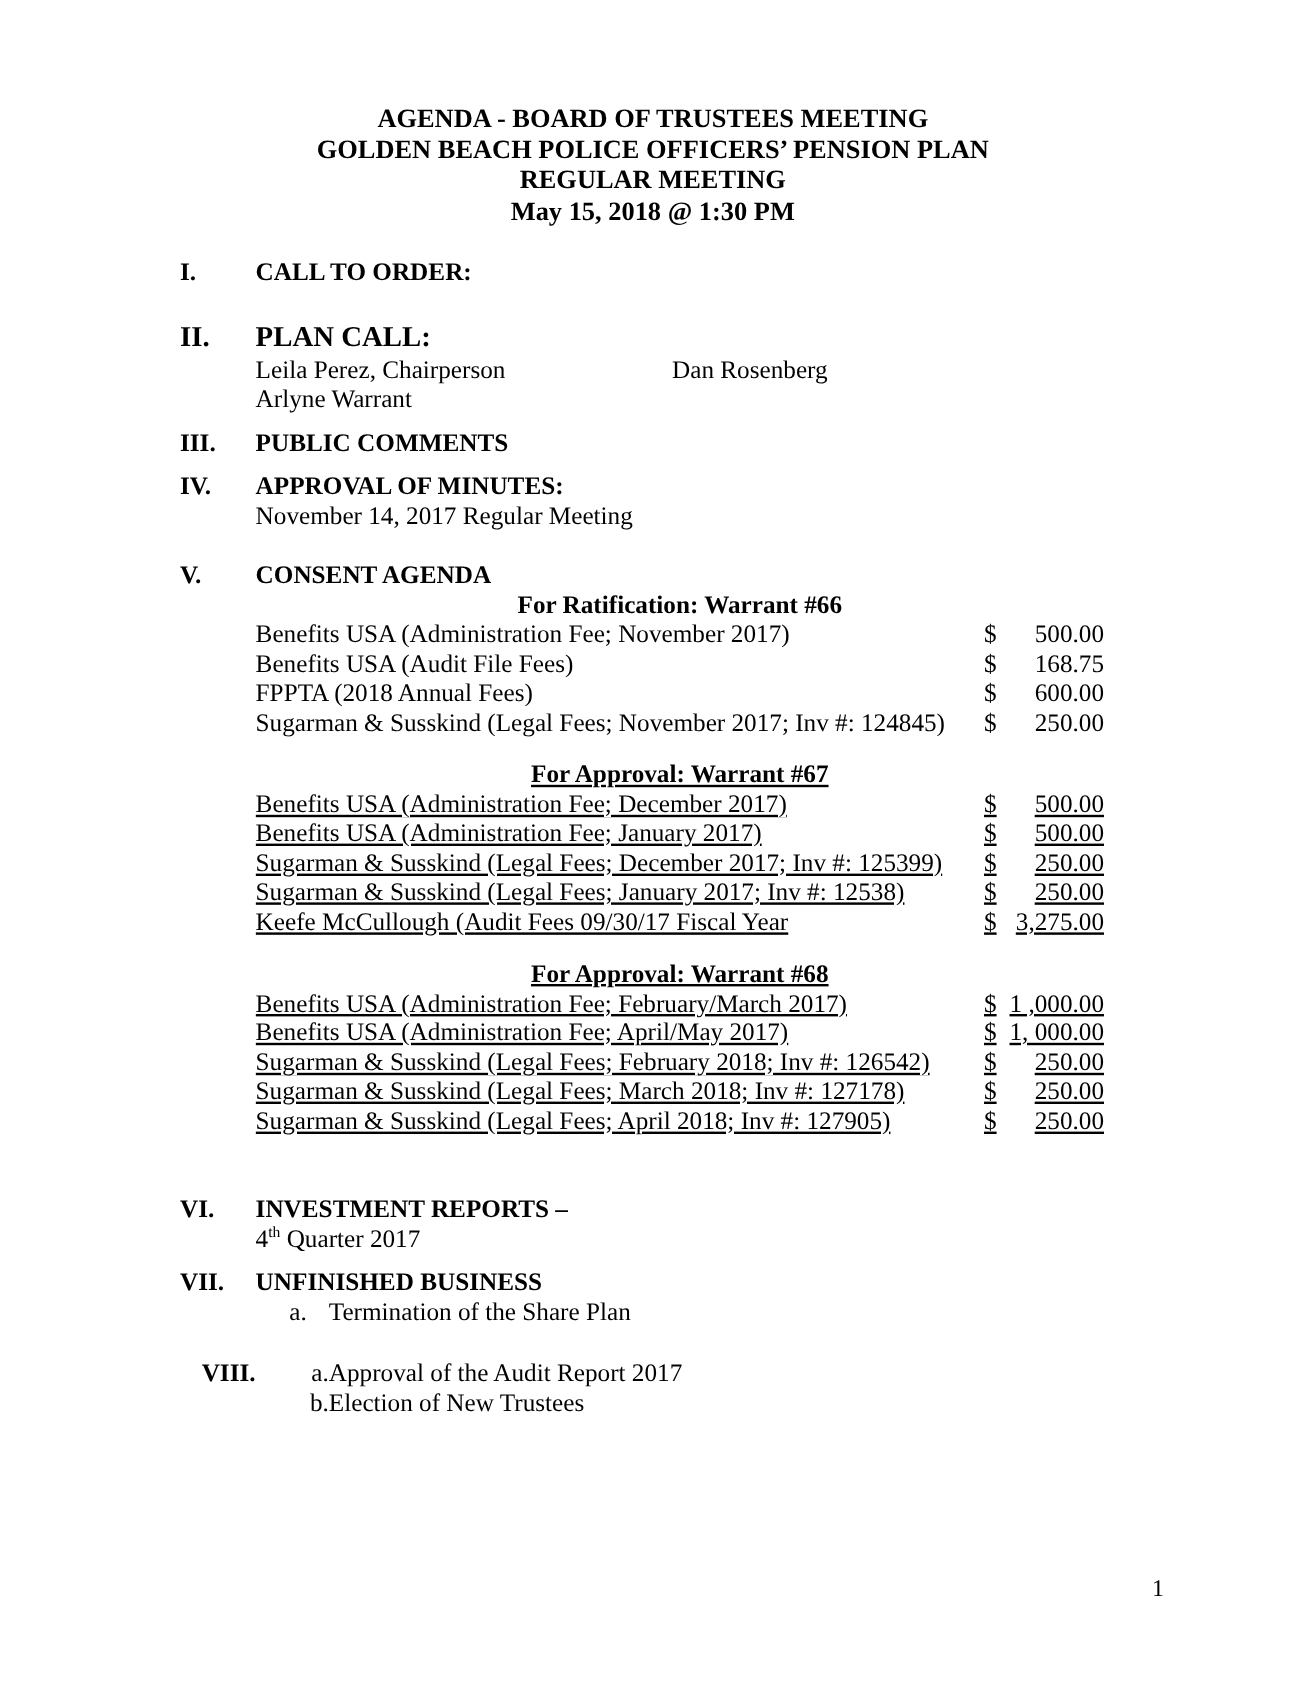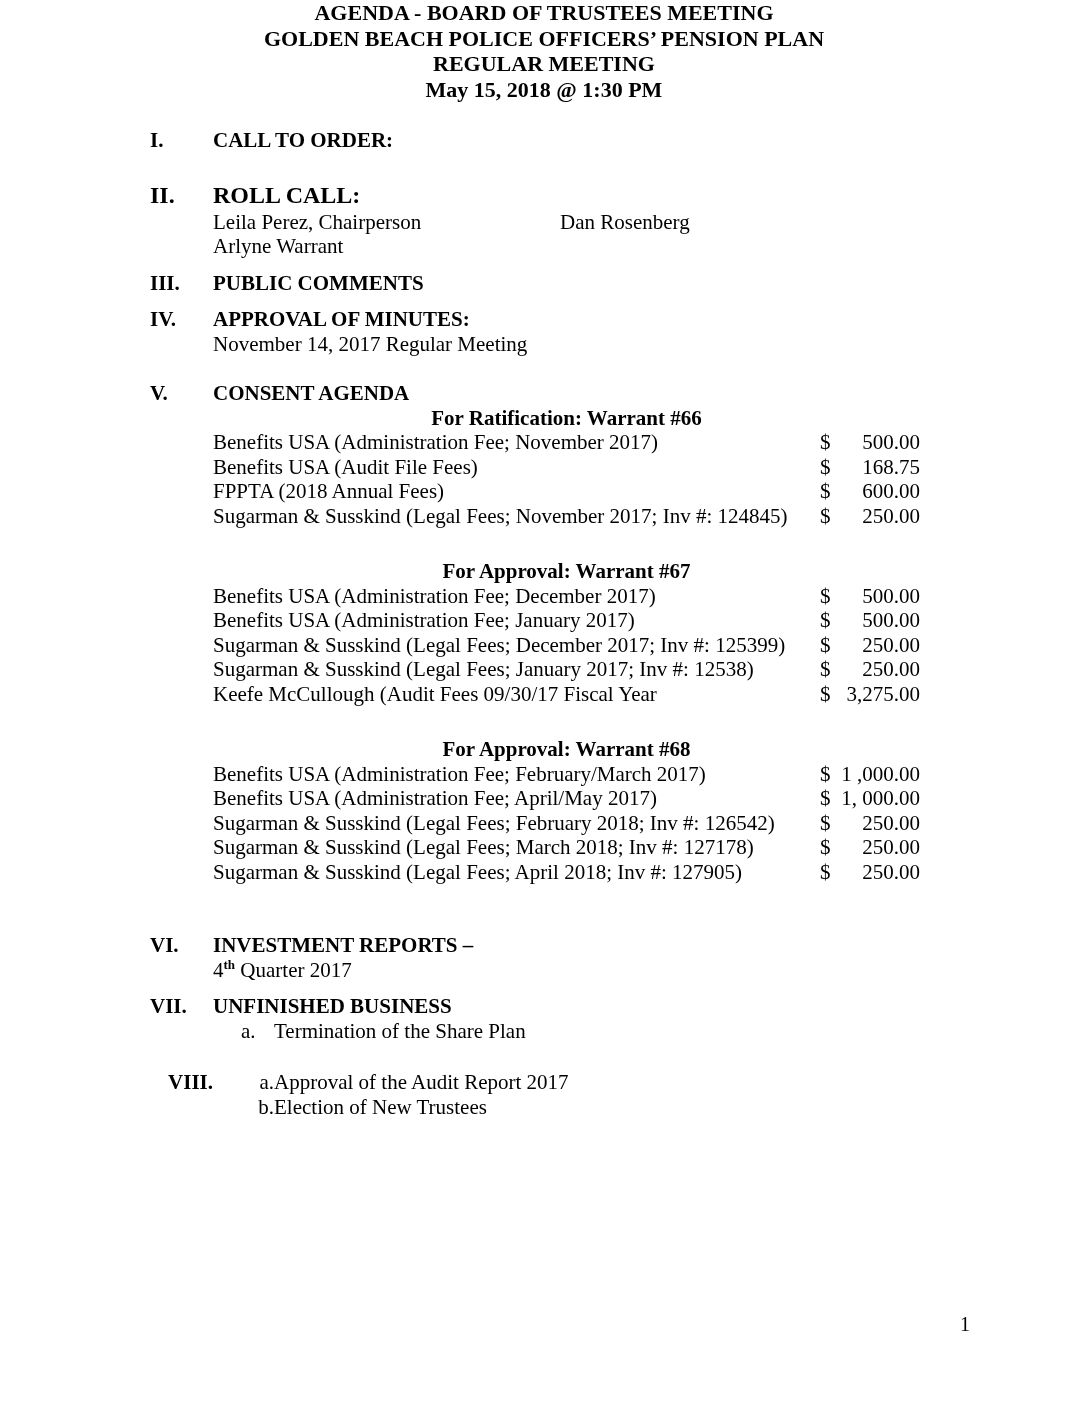--- a/index.html
+++ b/index.html
@@ -12,20 +12,21 @@
     width: 1088px;
     height: 1408px;
     background: #ffffff;
     color: #000000;
     font-family: "Liberation Serif", "DejaVu Serif", serif;
     font-size: 21px;
     line-height: 24.5px;
     overflow: hidden;
   }
   .doc-header {
+    padding-top: 86px;
     text-align: center;
     font-weight: bold;
     font-size: 22px;
     line-height: 25.5px;
   }
   .body-col {
     padding-left: 150px;
     width: 770px;
   }
   .section {
@@ -49,21 +50,22 @@
     line-height: 30px;
   }
   .mt-sec   { margin-top: 26px; }
   .mt-sec2  { margin-top: 12px; }
   .mt-big   { margin-top: 49px; }
   .warrant-heading {
     font-weight: bold;
     text-align: center;
   }
   .warrant-block + .warrant-block {
-    margin-top: 31px;
+    margin-top: 19px;
+    text-decoration: underline;
   }
   .money-row {
     display: flex;
     align-items: flex-end;
   }
   .money-row .desc {
     width: 607px;
     flex-shrink: 0;
     white-space: nowrap;
     overflow: hidden;
@@ -83,21 +85,21 @@
   .sub-item {
     display: flex;
     margin-left: 28px;
   }
   .sub-marker {
     width: 33px;
     flex-shrink: 0;
   }
   sup.ord {
     font-size: 13px;
-    font-weight: bold;
+    font-weight: normal;
     vertical-align: super;
     line-height: 0;
     margin-top: 22px;
   }
   .page-number {
     position: absolute;
     top: 1312px;
     right: 118px;
     font-size: 20px;
   }
@@ -119,21 +121,21 @@
     <div class="section mt-sec">
       <div class="numeral">I.</div>
       <div class="content">
         <div class="section-title">CALL TO ORDER:</div>
       </div>
     </div>
 
     <div class="section" style="margin-top: 27px;">
       <div class="numeral big-title">II.</div>
       <div class="content">
-        <div class="section-title big-title">ROLL CALL:</div>
+        <div class="section-title big-title">PLAN CALL:</div>
         <div class="rollcall-grid">
           <div class="rollcall-col1">Leila Perez, Chairperson</div>
           <div class="rollcall-col2">Dan Rosenberg</div>
         </div>
         <div class="rollcall-grid">
           <div class="rollcall-col1">Arlyne Warrant</div>
         </div>
       </div>
     </div>
 

